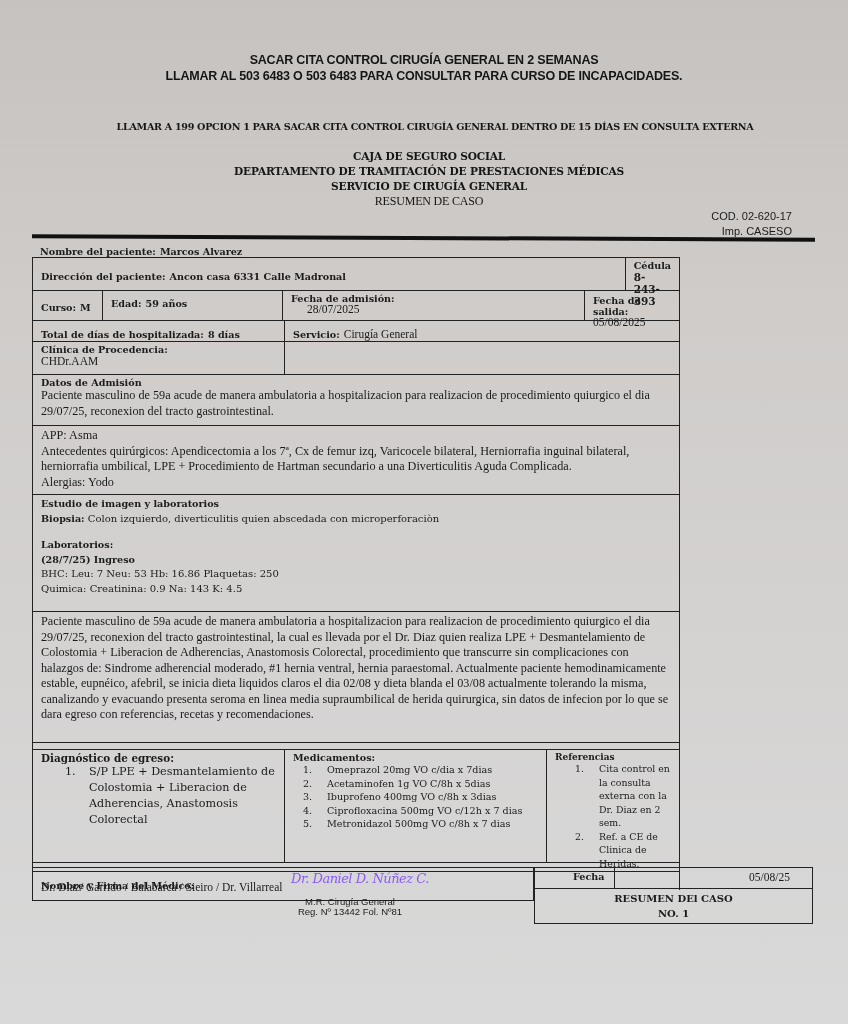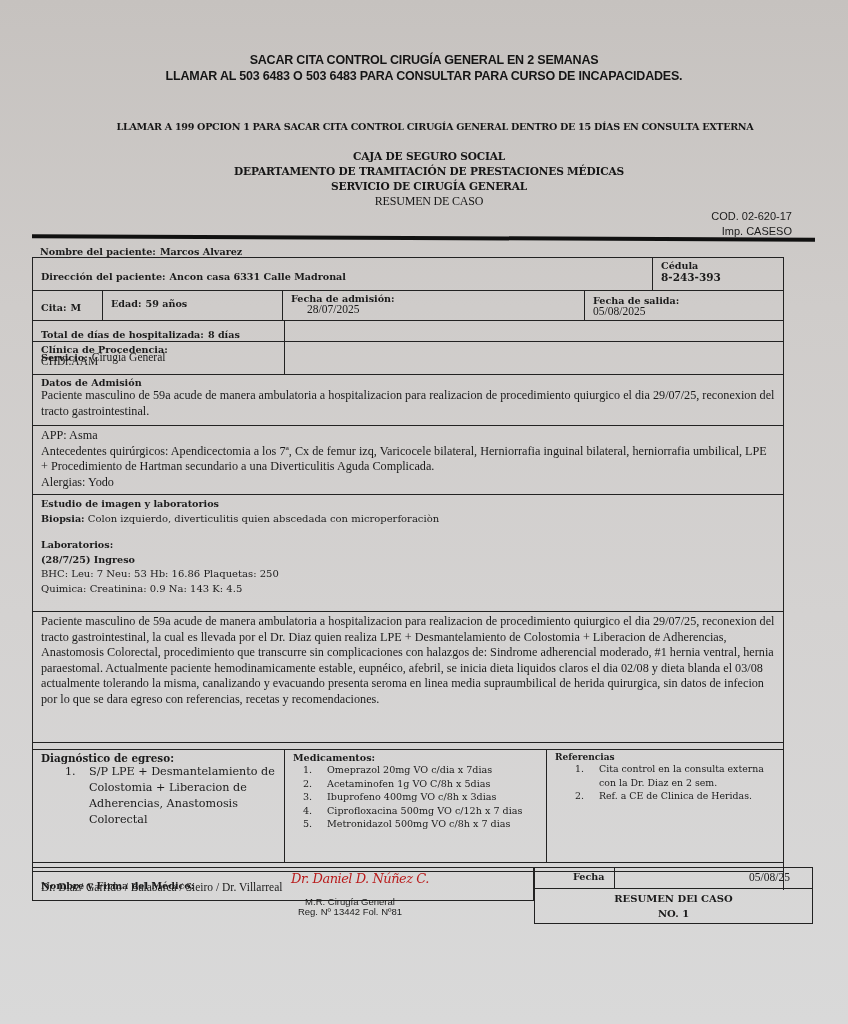--- a/index.html
+++ b/index.html
@@ -18,33 +18,33 @@
     font-family:"DejaVu Serif", serif; font-weight:bold; font-size:9.6px; letter-spacing:-0.3px; color:#161616;
   }
   .inst {
     position:absolute; left:0; width:858px; text-align:center;
     font-family:"DejaVu Serif", serif; font-weight:bold; font-size:10.6px; line-height:15px; color:#161616; letter-spacing:-0.2px;
   }
   .inst .plain { font-family:"Liberation Serif", serif; font-weight:normal; font-size:12px; }
   .cod { position:absolute; right:56px; font-family:"Liberation Sans", sans-serif; font-size:11px; text-align:right; }
   .thickline { position:absolute; left:32px; width:783px; height:4px; background:#111; transform:rotate(0.25deg); }
 
-  .form { position:absolute; left:32px; top:241px; width:752px; }
+  .form { position:absolute; left:32px; top:241px; width:648px; }
   .row { display:flex; border-left:1.5px solid #222; border-right:1.5px solid #222; border-bottom:1.5px solid #222; }
   .cell { padding:2px 8px; box-sizing:border-box; border-right:1.5px solid #222; }
   .cell:last-child { border-right:none; }
   .lbl { font-family:"DejaVu Serif", serif; font-weight:bold; font-size:9.6px; }
   .val { font-family:"Liberation Serif", serif; font-size:11.5px; }
   .bval { font-family:"DejaVu Serif", serif; font-weight:bold; font-size:9.6px; }
   .txt { font-family:"Liberation Serif", serif; font-size:12.2px; line-height:15.5px; }
   .mono { font-family:"DejaVu Serif", serif; font-size:10px; line-height:14px; }
   .li { display:flex; }
   .li .n { width:24px; flex:none; text-align:left; }
 
-  .sig { font-family:"DejaVu Serif", serif; font-style:italic; font-size:13px; color:#b91c1c; letter-spacing:-0.5px; }
+  .sig { font-family:"DejaVu Serif", serif; font-style:italic; font-size:13px; color:#8b5cf6; letter-spacing:-0.5px; }
   .stamp { position:absolute; text-align:center; font-family:"Liberation Sans", sans-serif; font-size:9.5px; line-height:10px; color:#1d1d1d; }
   .caso { position:absolute; border:1.5px solid #222; text-align:center; font-family:"DejaVu Serif", serif; font-weight:bold; font-size:10px; line-height:15px; box-sizing:border-box; }
 </style>
 </head>
 <body>
 
 <div class="page">
 
   <div class="hdr1" style="top:53px;">SACAR CITA CONTROL CIRUGÍA GENERAL EN  2  SEMANAS</div>
   <div class="hdr1" style="top:69px;">LLAMAR AL 503 6483 O 503 6483 PARA CONSULTAR PARA CURSO DE INCAPACIDADES.</div>
@@ -75,38 +75,38 @@
         <span class="bval">Ancon casa 6331 Calle Madronal</span>
       </div>
       <div class="cell" style="flex:1;">
         <div class="lbl">Cédula</div>
         <div class="bval" style="font-size:10.5px;">8-243-393</div>
       </div>
     </div>
 
     <div class="row" style="height:29px;">
       <div class="cell" style="width:70px; padding-top:6px;">
-        <span class="lbl">Cita:</span>
+        <span class="lbl">Curso:</span>
         <span class="bval">M</span>
       </div>
       <div class="cell" style="width:180px;">
         <span class="lbl">Edad:</span>
         <span class="bval">59 años</span>
       </div>
       <div class="cell" style="width:302px;">
         <div class="lbl">Fecha de admisión:</div>
         <div class="val" style="padding-left:16px; margin-top:-1px;">28/07/2025</div>
       </div>
       <div class="cell" style="flex:1; padding-top:4px;">
         <div class="lbl">Fecha de salida:</div>
         <div class="val" style="margin-top:-1px;">05/08/2025</div>
       </div>
     </div>
 
-    <div class="row" style="height:20px;flex-direction:column;">
+    <div class="row" style="height:20px;">
       <div class="cell" style="width:252px; padding-top:3px;">
         <span class="lbl">Total de días de hospitalizada:</span>
         <span class="bval">8 días</span>
       </div>
       <div class="cell" style="flex:1; padding-top:3px;">
         <span class="lbl">Servicio:</span>
         <span class="val">Cirugía General</span>
       </div>
     </div>
 

